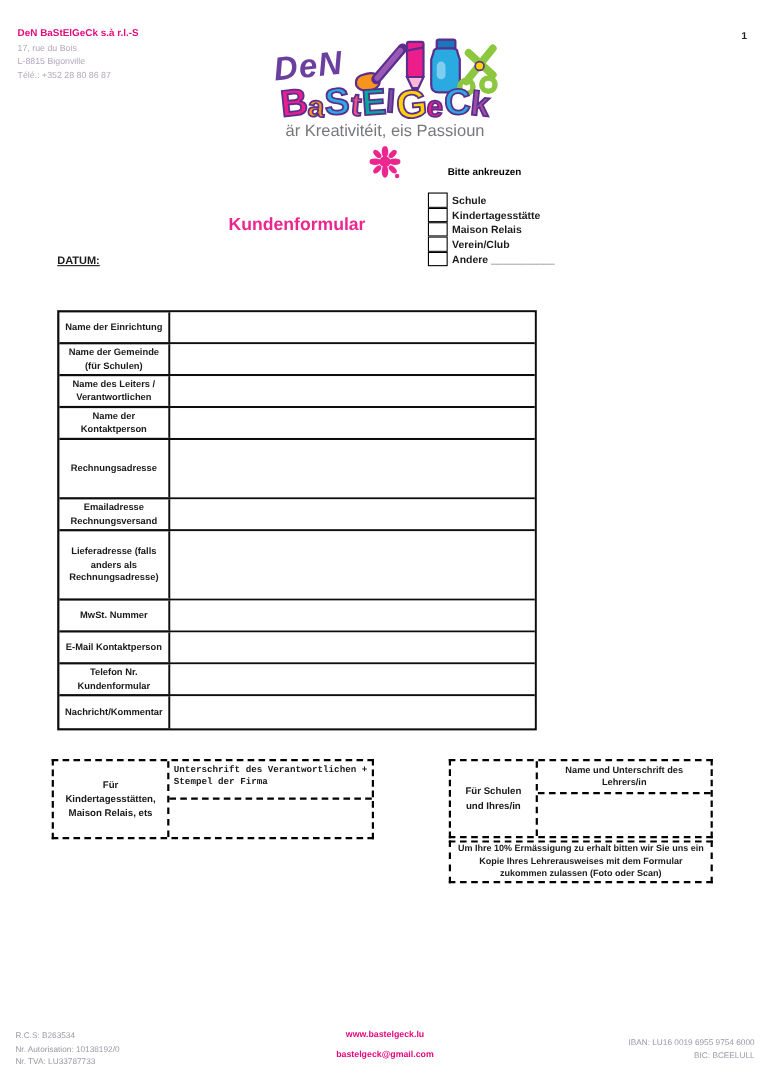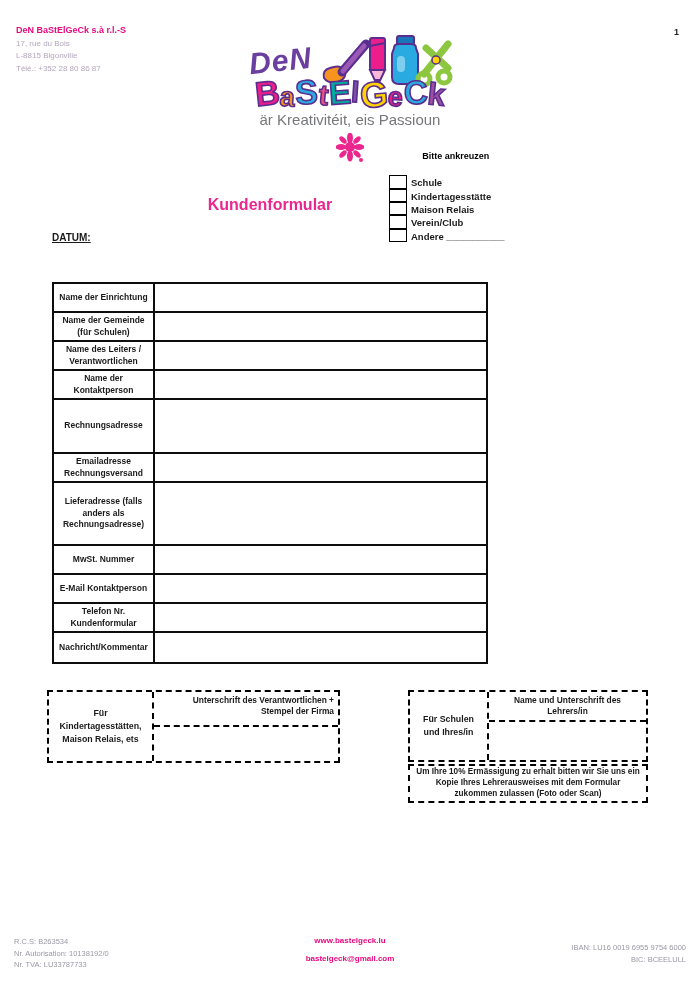--- a/index.html
+++ b/index.html
@@ -30,21 +30,21 @@
   .logo-word span:nth-child(5){ font-size:33px; transform:rotate(-4deg); }
   .logo-word span:nth-child(6){ font-size:29px; transform:rotate(4deg) translateY(-2px); }
   .logo-word span:nth-child(7){ font-size:36px; transform:rotate(-5deg) translateY(3px); }
   .logo-word span:nth-child(8){ font-size:27px; transform:rotate(4deg) translateY(2px); }
   .logo-word span:nth-child(9){ font-size:33px; transform:rotate(-3deg); }
   .logo-word span:nth-child(10){ font-size:31px; transform:rotate(6deg) translateY(1px); }
   .logo-tagline-row { display:flex; align-items:center; justify-content:center; gap:5px; margin-top:1px;flex-direction:column; }
   .tagline { font-size:15px; color:#77787B; white-space:nowrap; }
 
   
-  .check-section { position:absolute; left:389px; top:151px;text-align:center; }
+  .check-section { position:absolute; left:389px; top:151px; }
   .check-title { font-weight:bold; font-size:9px; margin-left:18px; margin-bottom:15px; color:#000; }
   .cb-row { display:flex; align-items:center; height:13.4px; }
   .cb-box { width:18px; height:13.4px; border:1.7px solid #000; background:#fff; flex:none; margin-top:-1.7px; }
   .cb-row:first-of-type .cb-box { margin-top:0; }
   .cb-label { margin-left:4px; font-size:9.5px; font-weight:bold; white-space:nowrap; }
 
   
   .form-title { position:absolute; left:52px; top:196px; width:436px; text-align:center;
                 color:#EC268F; font-size:16px; font-weight:bold; }
   .datum { position:absolute; left:52px; top:232px; font-size:10px; font-weight:bold; text-decoration:underline; }
@@ -60,21 +60,21 @@
   
   .sig { position:absolute; border:2px dashed #000; display:flex; background:#fff; }
   .sig-left  { left:47px;  top:690px; width:293px; height:73px; }
   .sig-right { left:408px; top:690px; width:240px; height:72px; }
   .sig .cat { border-right:2px dashed #000; display:flex; align-items:center; justify-content:center;
               text-align:center; font-weight:bold; font-size:8.8px; line-height:1.45; padding:2px 6px; }
   .sig-left .cat { width:105px; }
   .sig-right .cat { width:79px; }
   .sig .rightcol { flex:1; display:flex; flex-direction:column; }
   .sig .instr { font-weight:bold; font-size:8.4px; line-height:1.3; padding:3px 4px; }
-  .sig-left .instr { min-height:33px; text-align:right; }
+  .sig-left .instr { min-height:33px; text-align:left;font-family:Liberation Mono, monospace; }
   .sig-right .instr { min-height:20px; text-align:center; }
   .sig .area { flex:1; border-top:2px dashed #000; }
   .note-box { position:absolute; left:408px; top:764px; width:240px; height:39px; border:2px dashed #000;
               display:flex; align-items:center; justify-content:center; text-align:center;
               font-weight:bold; font-size:8.2px; line-height:1.32; padding:2px 5px; background:#fff; }
 
   
   .footer-left { position:absolute; left:14px; top:936px; font-size:7.5px; color:#9a99a6; line-height:1.55; }
   .footer-center { position:absolute; left:0; right:0; top:936px; text-align:center; }
   .footer-center div { color:#E5097F; font-weight:bold; font-size:8px; }

